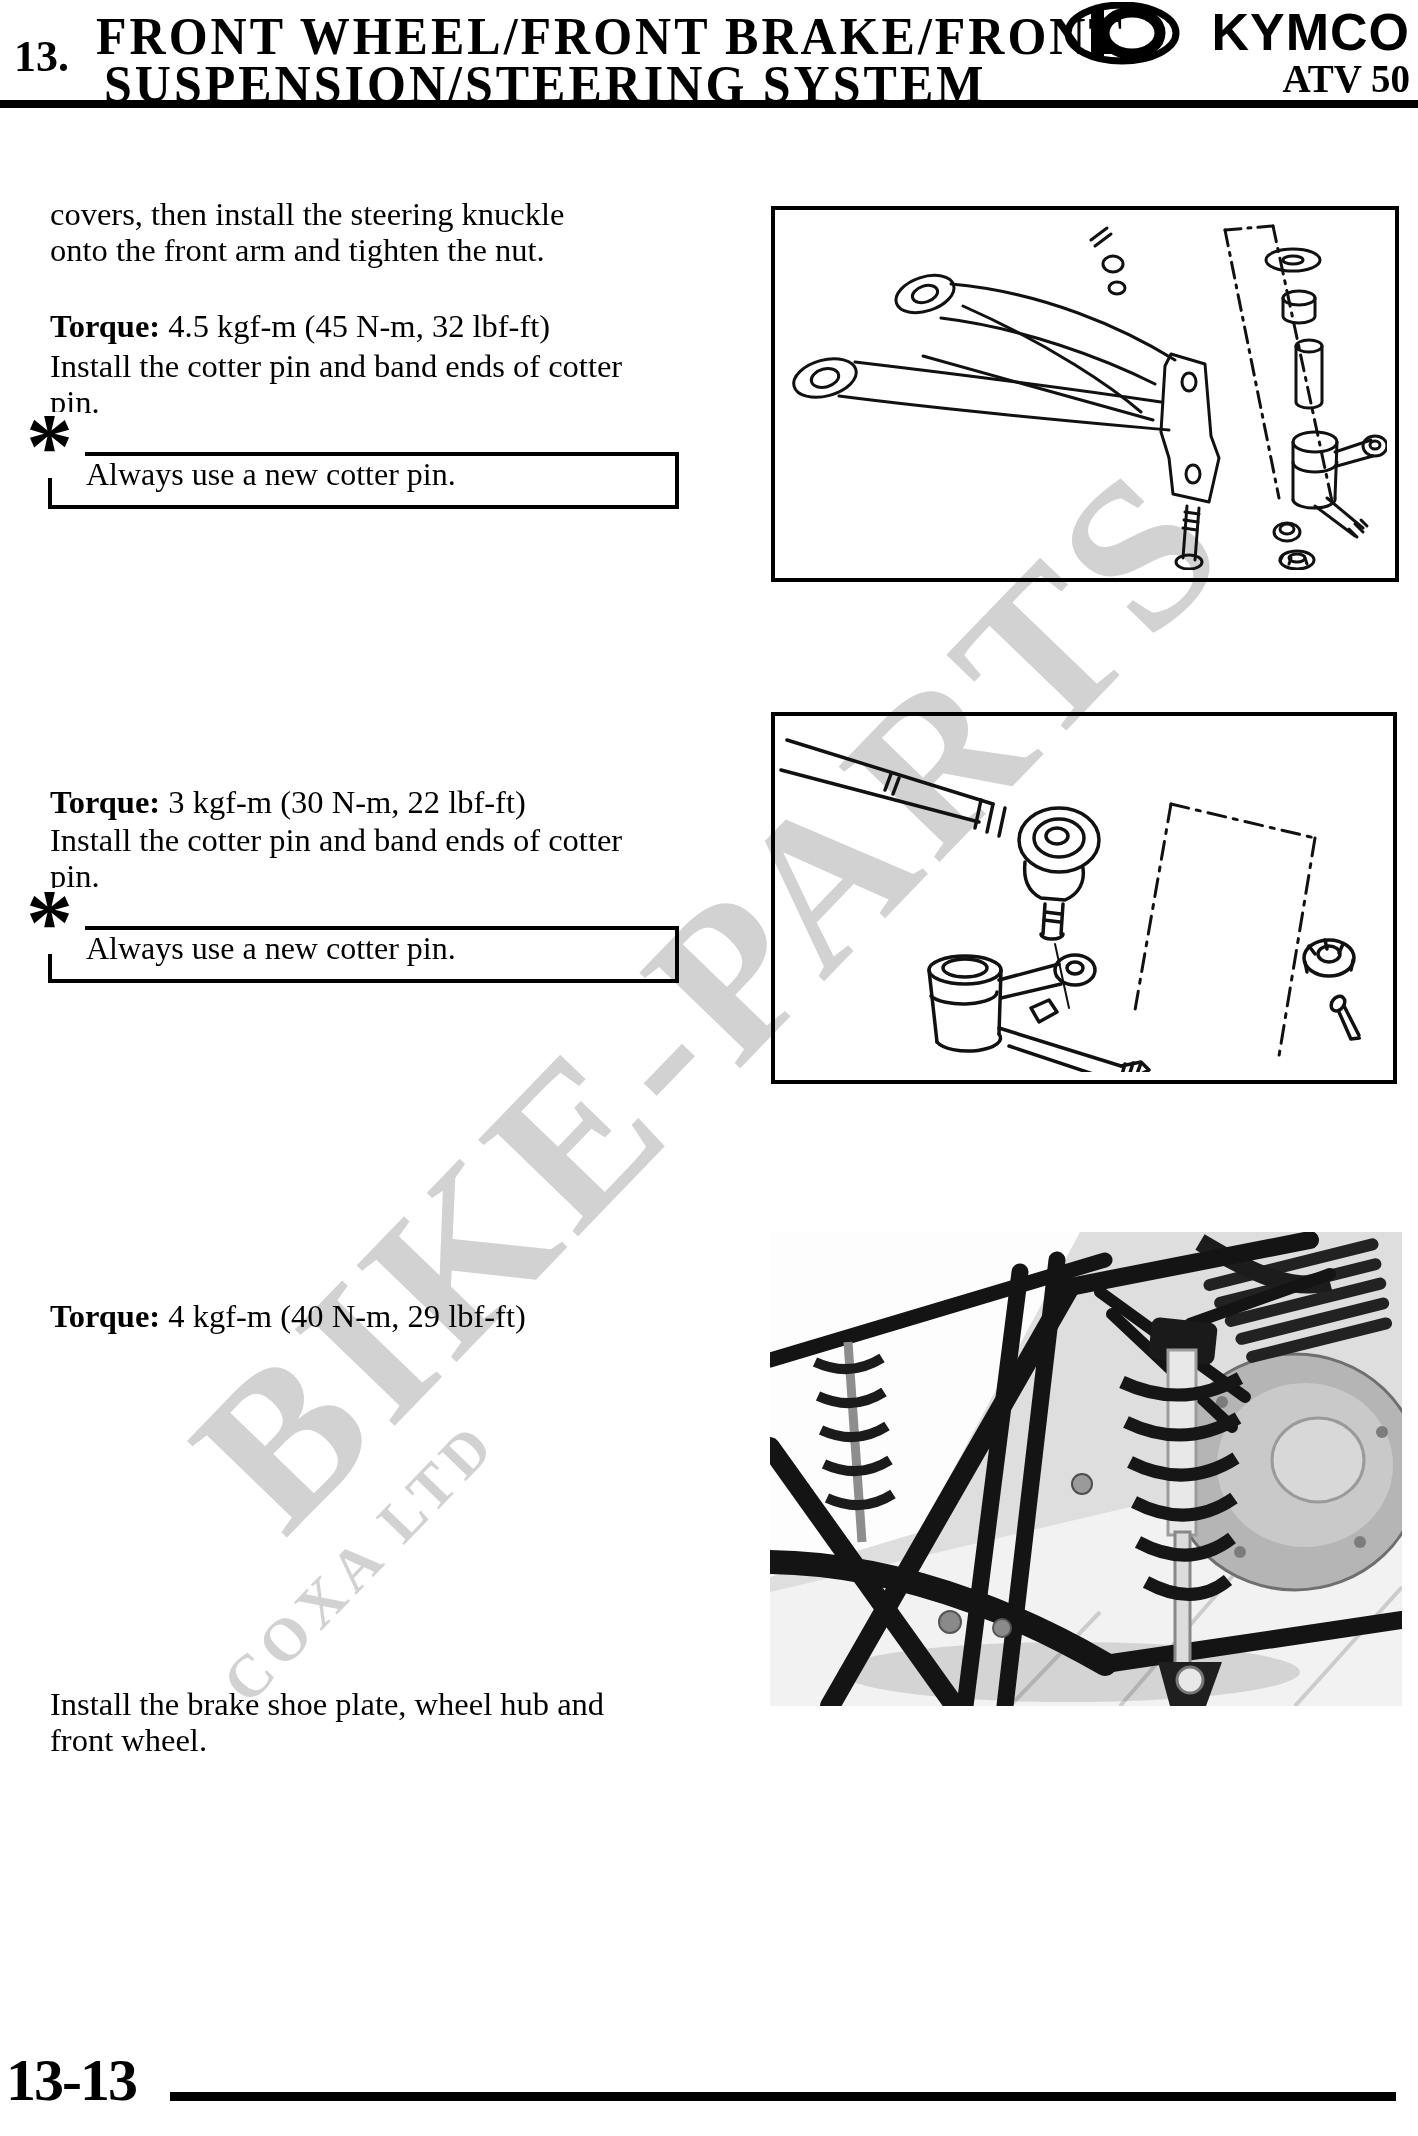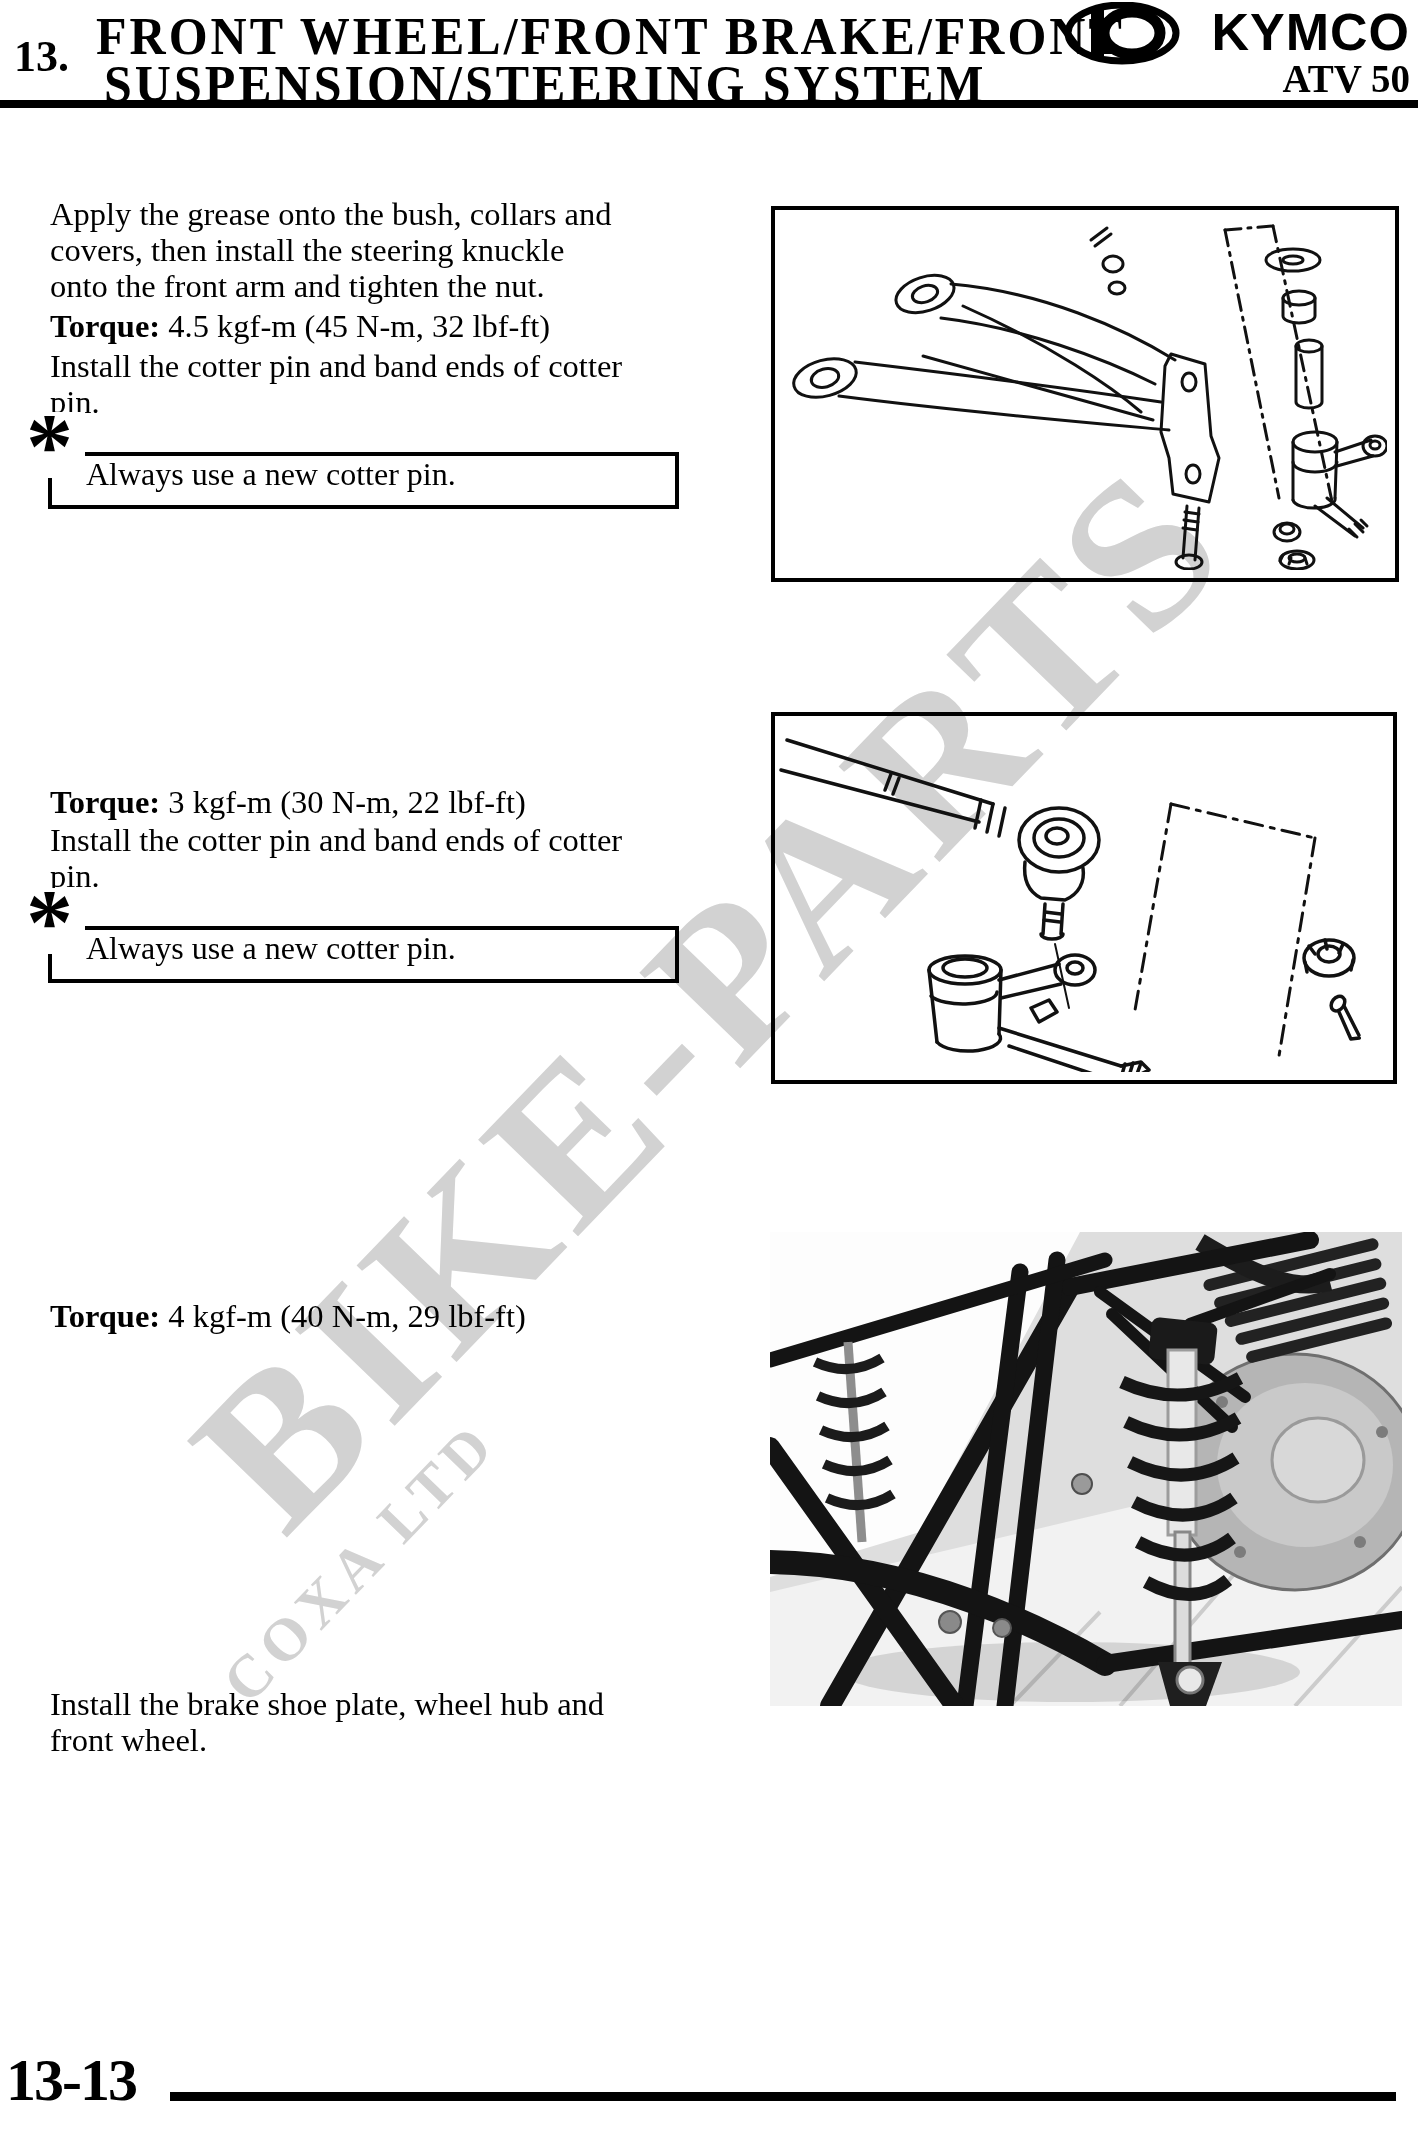--- a/index.html
+++ b/index.html
@@ -67,21 +67,20 @@
       <ellipse cx="58" cy="31" rx="54" ry="28" fill="none" stroke="#000" stroke-width="7"></ellipse>
       <rect x="27" y="8" width="13" height="46" fill="#000"></rect>
       <ellipse cx="68" cy="31" rx="28" ry="21" fill="none" stroke="#000" stroke-width="11"></ellipse>
     </svg>
   </div>
   <div class="brand-text">KYMCO</div>
   <div class="model-text">ATV 50</div>
   <div class="header-rule"></div>
 
   <div class="block" id="b1a" style="top:196px">
-    <div class="ln">Apply the grease onto the bush, collars and</div>
     <div class="ln">covers, then install the steering knuckle</div>
     <div class="ln">onto the front arm and tighten the nut.</div>
   </div>
   <div class="block" id="b1t" style="top:308px">
     <span class="torque-label">Torque:</span>
     <span>4.5 kgf-m (45 N-m, 32 lbf-ft)</span>
   </div>
   <div class="block" id="b1b" style="top:348px">
     <div class="ln">Install the cotter pin and band ends of cotter</div>
     <div class="ln">pin.</div>

